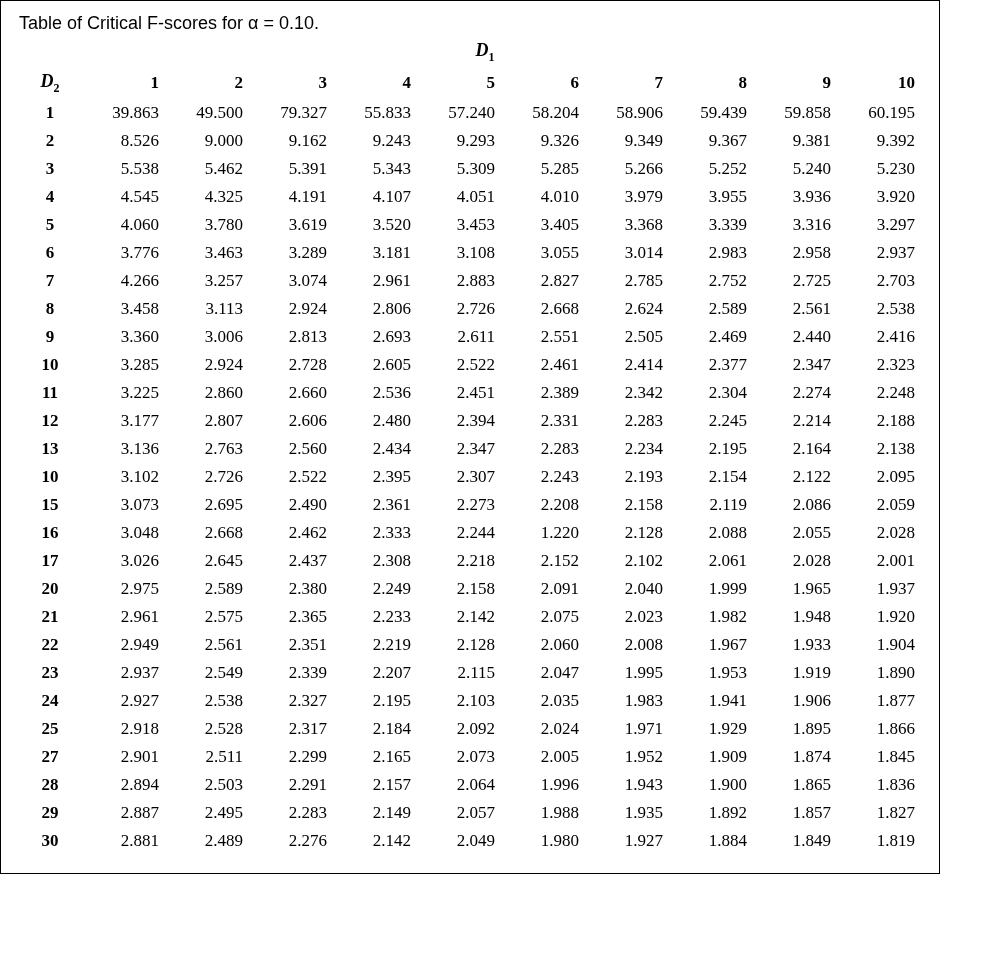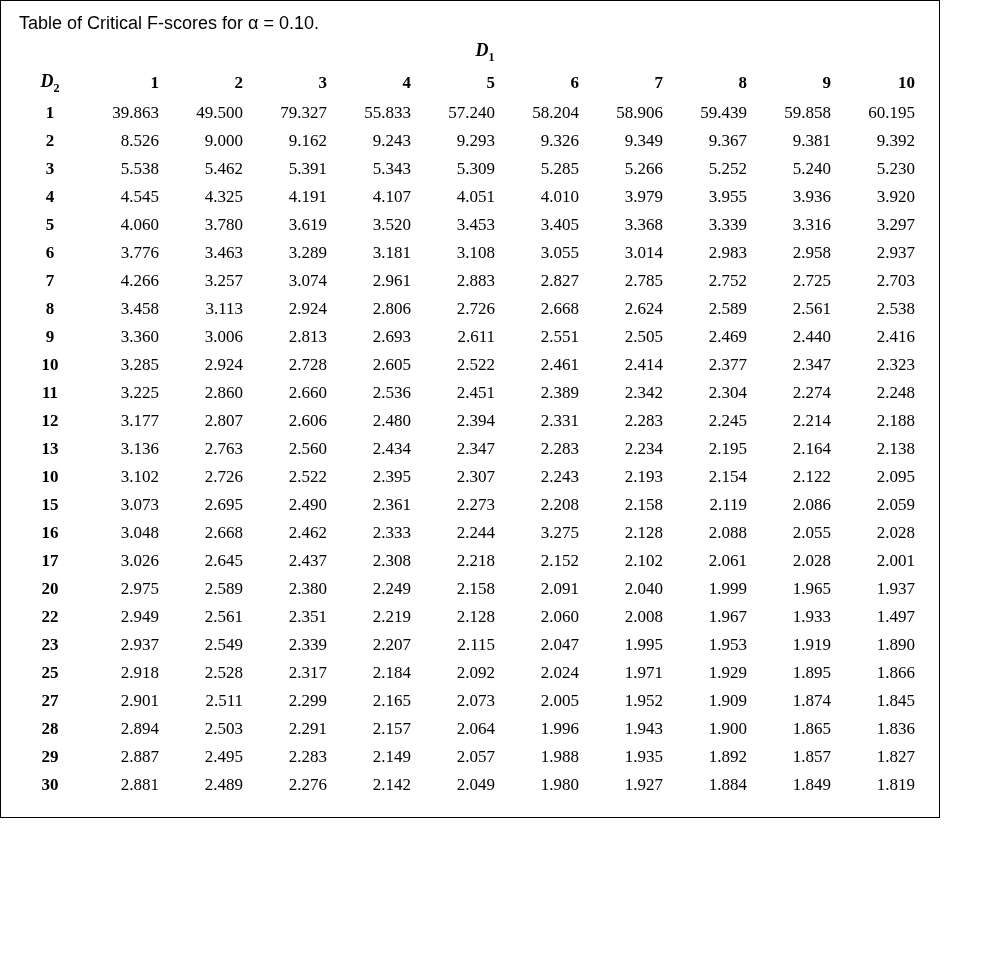--- a/index.html
+++ b/index.html
@@ -283,21 +283,21 @@
           <td>2.086</td>
           <td>2.059</td>
         </tr>
         <tr>
           <td class="rowlabel">16</td>
           <td>3.048</td>
           <td>2.668</td>
           <td>2.462</td>
           <td>2.333</td>
           <td>2.244</td>
-          <td>3.275</td>
+          <td>1.220</td>
           <td>2.128</td>
           <td>2.088</td>
           <td>2.055</td>
           <td>2.028</td>
         </tr>
         <tr>
           <td class="rowlabel">17</td>
           <td>3.026</td>
           <td>2.645</td>
           <td>2.437</td>
@@ -316,46 +316,72 @@
           <td>2.380</td>
           <td>2.249</td>
           <td>2.158</td>
           <td>2.091</td>
           <td>2.040</td>
           <td>1.999</td>
           <td>1.965</td>
           <td>1.937</td>
         </tr>
         <tr>
+          <td class="rowlabel">21</td>
+          <td>2.961</td>
+          <td>2.575</td>
+          <td>2.365</td>
+          <td>2.233</td>
+          <td>2.142</td>
+          <td>2.075</td>
+          <td>2.023</td>
+          <td>1.982</td>
+          <td>1.948</td>
+          <td>1.920</td>
+        </tr>
+        <tr>
           <td class="rowlabel">22</td>
           <td>2.949</td>
           <td>2.561</td>
           <td>2.351</td>
           <td>2.219</td>
           <td>2.128</td>
           <td>2.060</td>
           <td>2.008</td>
           <td>1.967</td>
           <td>1.933</td>
-          <td>1.497</td>
+          <td>1.904</td>
         </tr>
         <tr>
           <td class="rowlabel">23</td>
           <td>2.937</td>
           <td>2.549</td>
           <td>2.339</td>
           <td>2.207</td>
           <td>2.115</td>
           <td>2.047</td>
           <td>1.995</td>
           <td>1.953</td>
           <td>1.919</td>
           <td>1.890</td>
         </tr>
         <tr>
+          <td class="rowlabel">24</td>
+          <td>2.927</td>
+          <td>2.538</td>
+          <td>2.327</td>
+          <td>2.195</td>
+          <td>2.103</td>
+          <td>2.035</td>
+          <td>1.983</td>
+          <td>1.941</td>
+          <td>1.906</td>
+          <td>1.877</td>
+        </tr>
+        <tr>
           <td class="rowlabel">25</td>
           <td>2.918</td>
           <td>2.528</td>
           <td>2.317</td>
           <td>2.184</td>
           <td>2.092</td>
           <td>2.024</td>
           <td>1.971</td>
           <td>1.929</td>
           <td>1.895</td>

